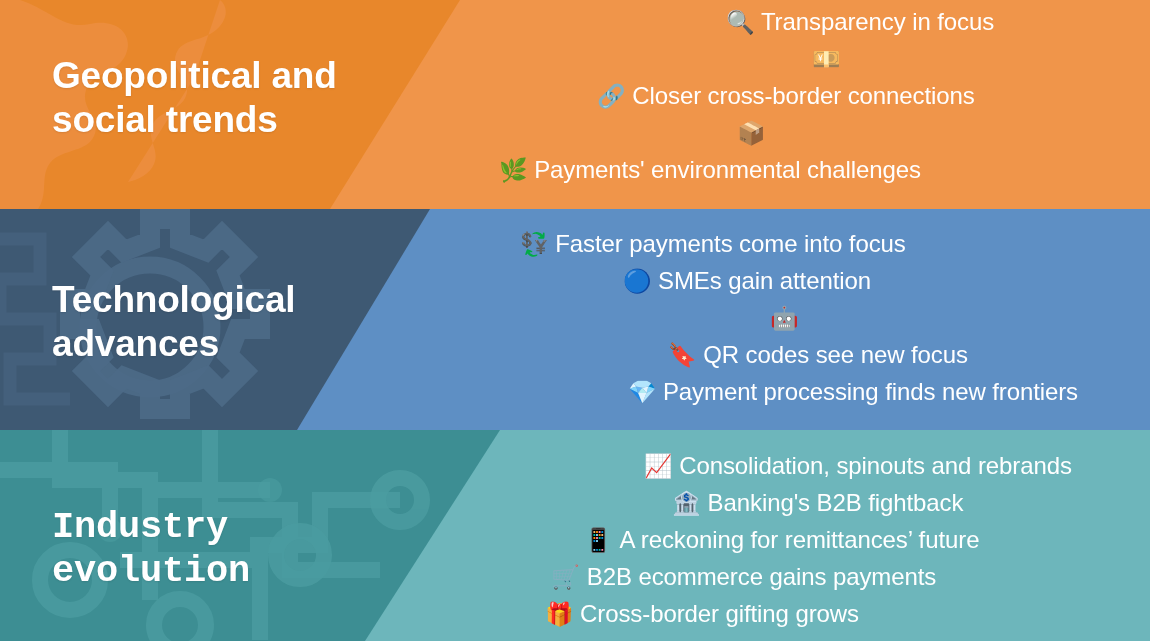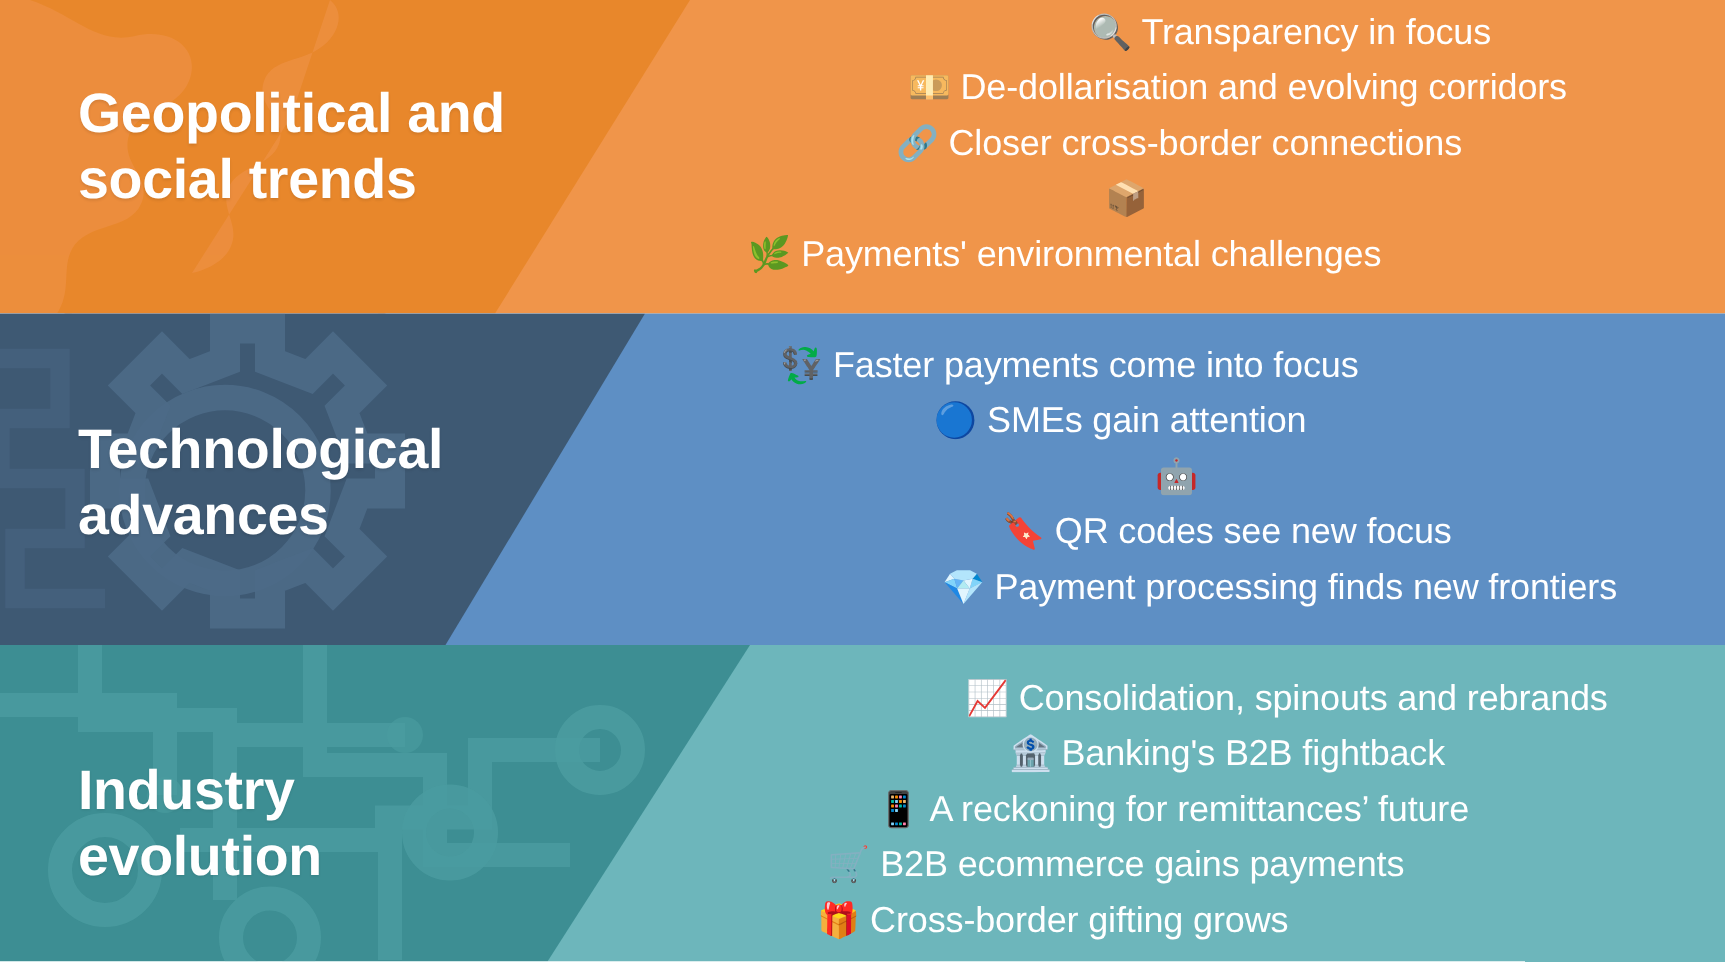--- a/index.html
+++ b/index.html
@@ -31,21 +31,21 @@
 
   
   .heading{
     position:absolute;left:52px;color:#ffffff;
     font-size:37px;line-height:1.20;font-weight:600;
     letter-spacing:-0.2px;white-space:pre-line;
     text-shadow:0 1px 2px rgba(0,0,0,.10);
   }
   .heading-geo{top:54px;}
   .heading-tech{top:278px;}
-  .heading-ind{top:505px;}
+  .heading-ind{top:505px;font-family:Liberation Mono, monospace;}
 
   
   .trend-list{position:absolute;display:flex;flex-direction:column;}
   .list-geo{top:4px;left:330px;width:820px;}
   .list-tech{top:226px;left:300px;width:850px;}
   .list-ind{top:448px;left:330px;width:820px;}
 
   .trend-row{
     display:flex;align-items:center;justify-content:center;
     height:37px;gap:9px;
@@ -113,21 +113,20 @@
     <div class="heading heading-geo">Geopolitical and
 social trends</div>
 
     <div class="trend-list list-geo">
       <div class="trend-row">
         <span class="trend-icon">🔍</span>
         <span class="trend-label">Transparency in focus</span>
       </div>
       <div class="trend-row">
         <span class="trend-icon">💴</span>
-        <span class="trend-label">De-dollarisation and evolving corridors</span>
       </div>
       <div class="trend-row">
         <span class="trend-icon">🔗</span>
         <span class="trend-label">Closer cross-border connections</span>
       </div>
       <div class="trend-row">
         <span class="trend-icon">📦</span>
       </div>
       <div class="trend-row">
         <span class="trend-icon">🌿</span>

